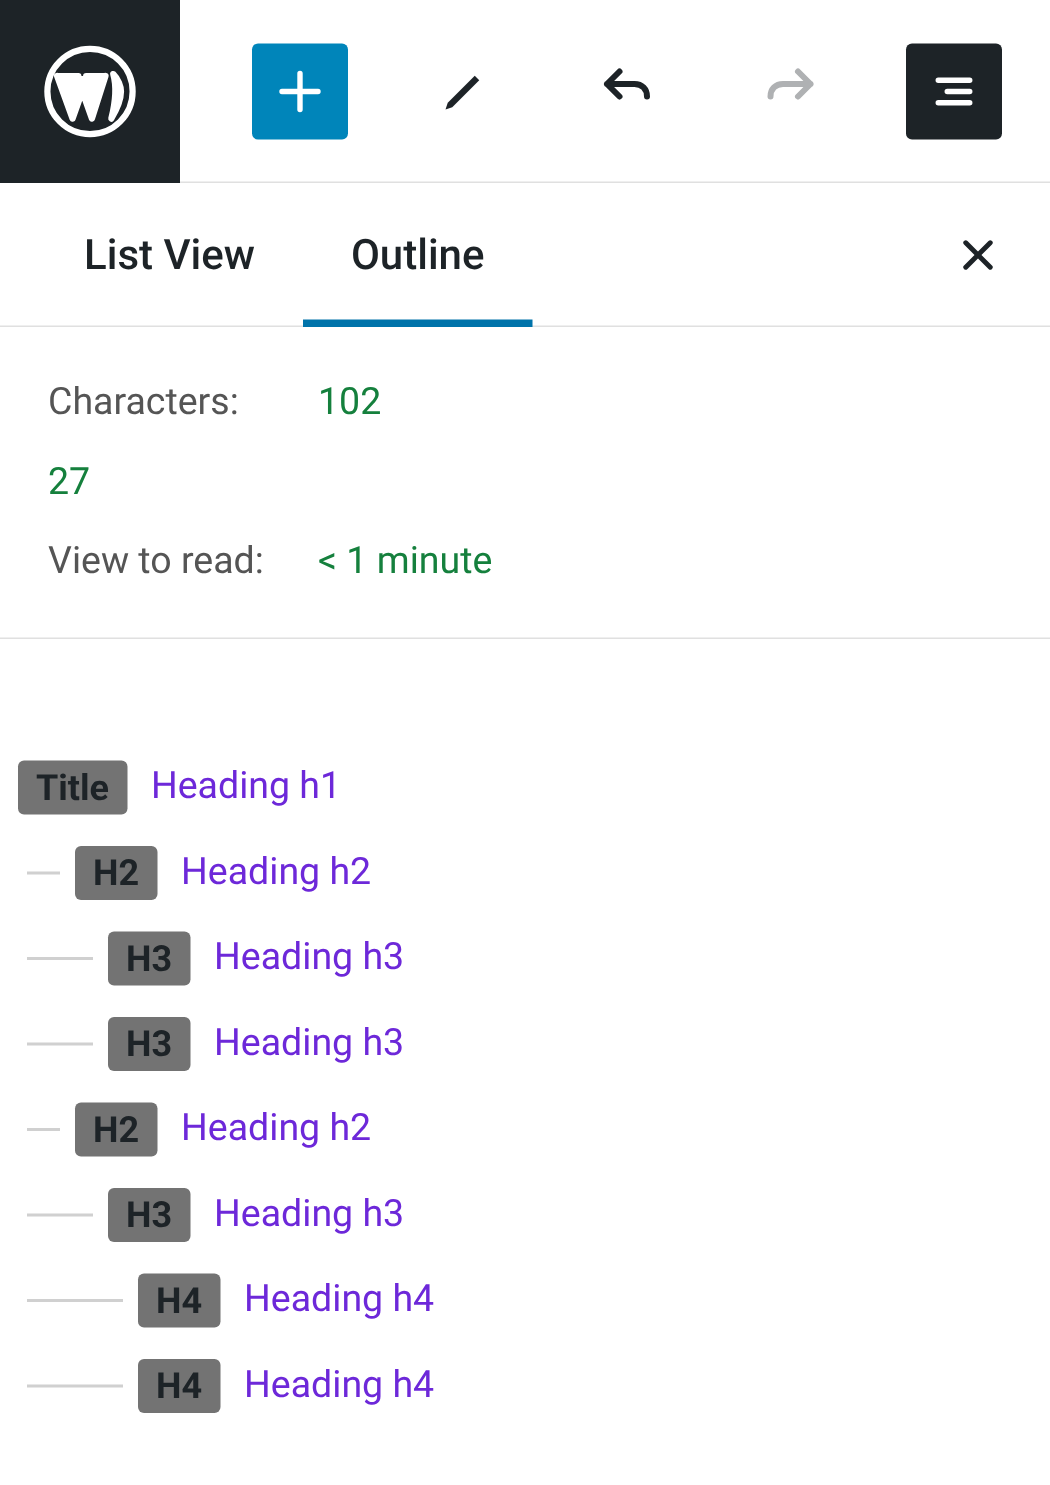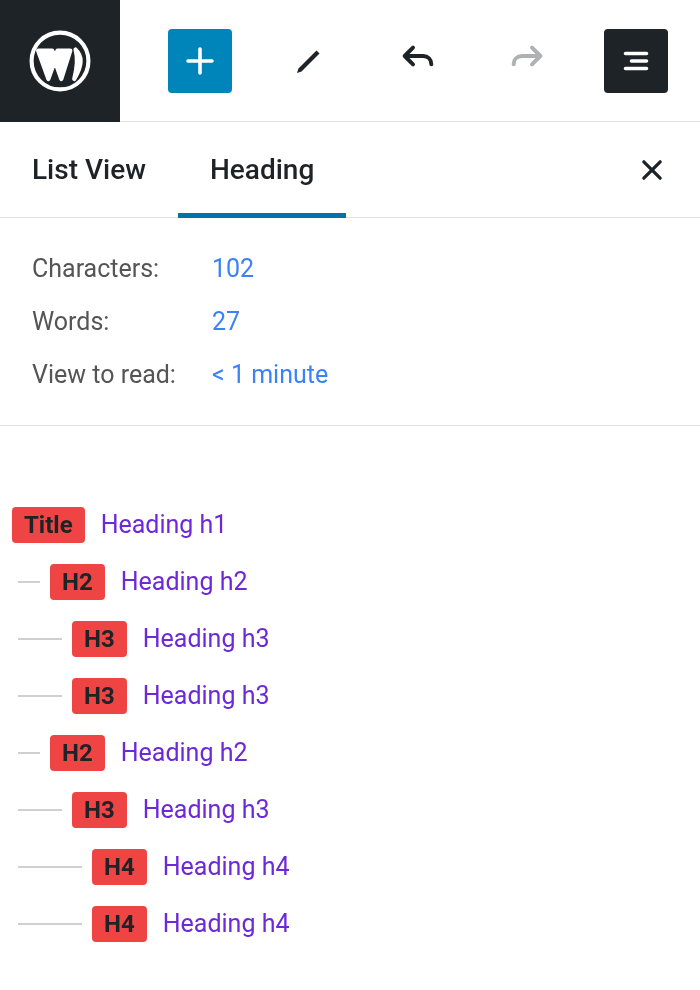--- a/index.html
+++ b/index.html
@@ -51,20 +51,21 @@
     .btn-doc {
       background: #1d2327;
       border-radius: 4px;
     }
     .tabs {
       display: flex;
       align-items: center;
       height: 96px;
       border-bottom: 1px solid #e0e0e0;
       position: relative;
+      padding-left: 24px;
     }
     .tab {
       font-size: 28px;
       font-weight: 500;
       color: #1d2327;
       padding: 0 32px;
       height: 100%;
       display: flex;
       align-items: center;
       border: none;
@@ -103,42 +104,42 @@
       color: #555;
       margin-bottom: 24px;
     }
     .stat-row:last-child {
       margin-bottom: 0;
     }
     .stat-label {
       width: 180px;
     }
     .stat-value {
-      color: #3b82f6;
+      color: #15803d;
     }
     .outline-list {
       padding: 70px 12px 0 12px;
     }
     .outline-item {
       display: flex;
       align-items: center;
       height: 57px;
       font-size: 25px;
       cursor: pointer;
     }
     .indent-line {
       height: 2px;
       background: #d0d0d0;
       margin-right: 10px;
     }
     .indent-1 { width: 22px; margin-left: 6px; }
     .indent-2 { width: 44px; margin-left: 6px; }
     .indent-3 { width: 64px; margin-left: 6px; }
     .badge {
-      background: #ef4444;
+      background: #737373;
       border-radius: 4px;
       padding: 4px 12px;
       font-size: 24px;
       font-weight: 700;
       color: #1d2327;
       margin-right: 16px;
     }
     .item-label {
       color: #6d28d9;
     }
@@ -180,35 +181,34 @@
     <button class="btn btn-doc">
       <svg width="36" height="36" viewBox="0 0 24 24">
         <path d="M5 7 H19 M9 12 H19 M5 17 H19" stroke="#fff" stroke-width="2.4" stroke-linecap="round"></path>
       </svg>
     </button>
   </div>
 </div>
 
 <div class="tabs">
   <button class="tab">List View</button>
-  <button class="tab active">Heading</button>
+  <button class="tab active">Outline</button>
   <button class="close-btn">
     <svg width="28" height="28" viewBox="0 0 24 24">
       <path d="M5 5 L19 19 M19 5 L5 19" stroke="#1d2327" stroke-width="2.8" stroke-linecap="round"></path>
     </svg>
   </button>
 </div>
 
 <div class="stats">
   <div class="stat-row">
     <span class="stat-label">Characters:</span>
     <span class="stat-value">102</span>
   </div>
   <div class="stat-row">
-    <span class="stat-label">Words:</span>
     <span class="stat-value">27</span>
   </div>
   <div class="stat-row">
     <span class="stat-label">View to read:</span>
     <span class="stat-value">&lt; 1 minute</span>
   </div>
 </div>
 
 <div class="outline-list">
   <div class="outline-item">

